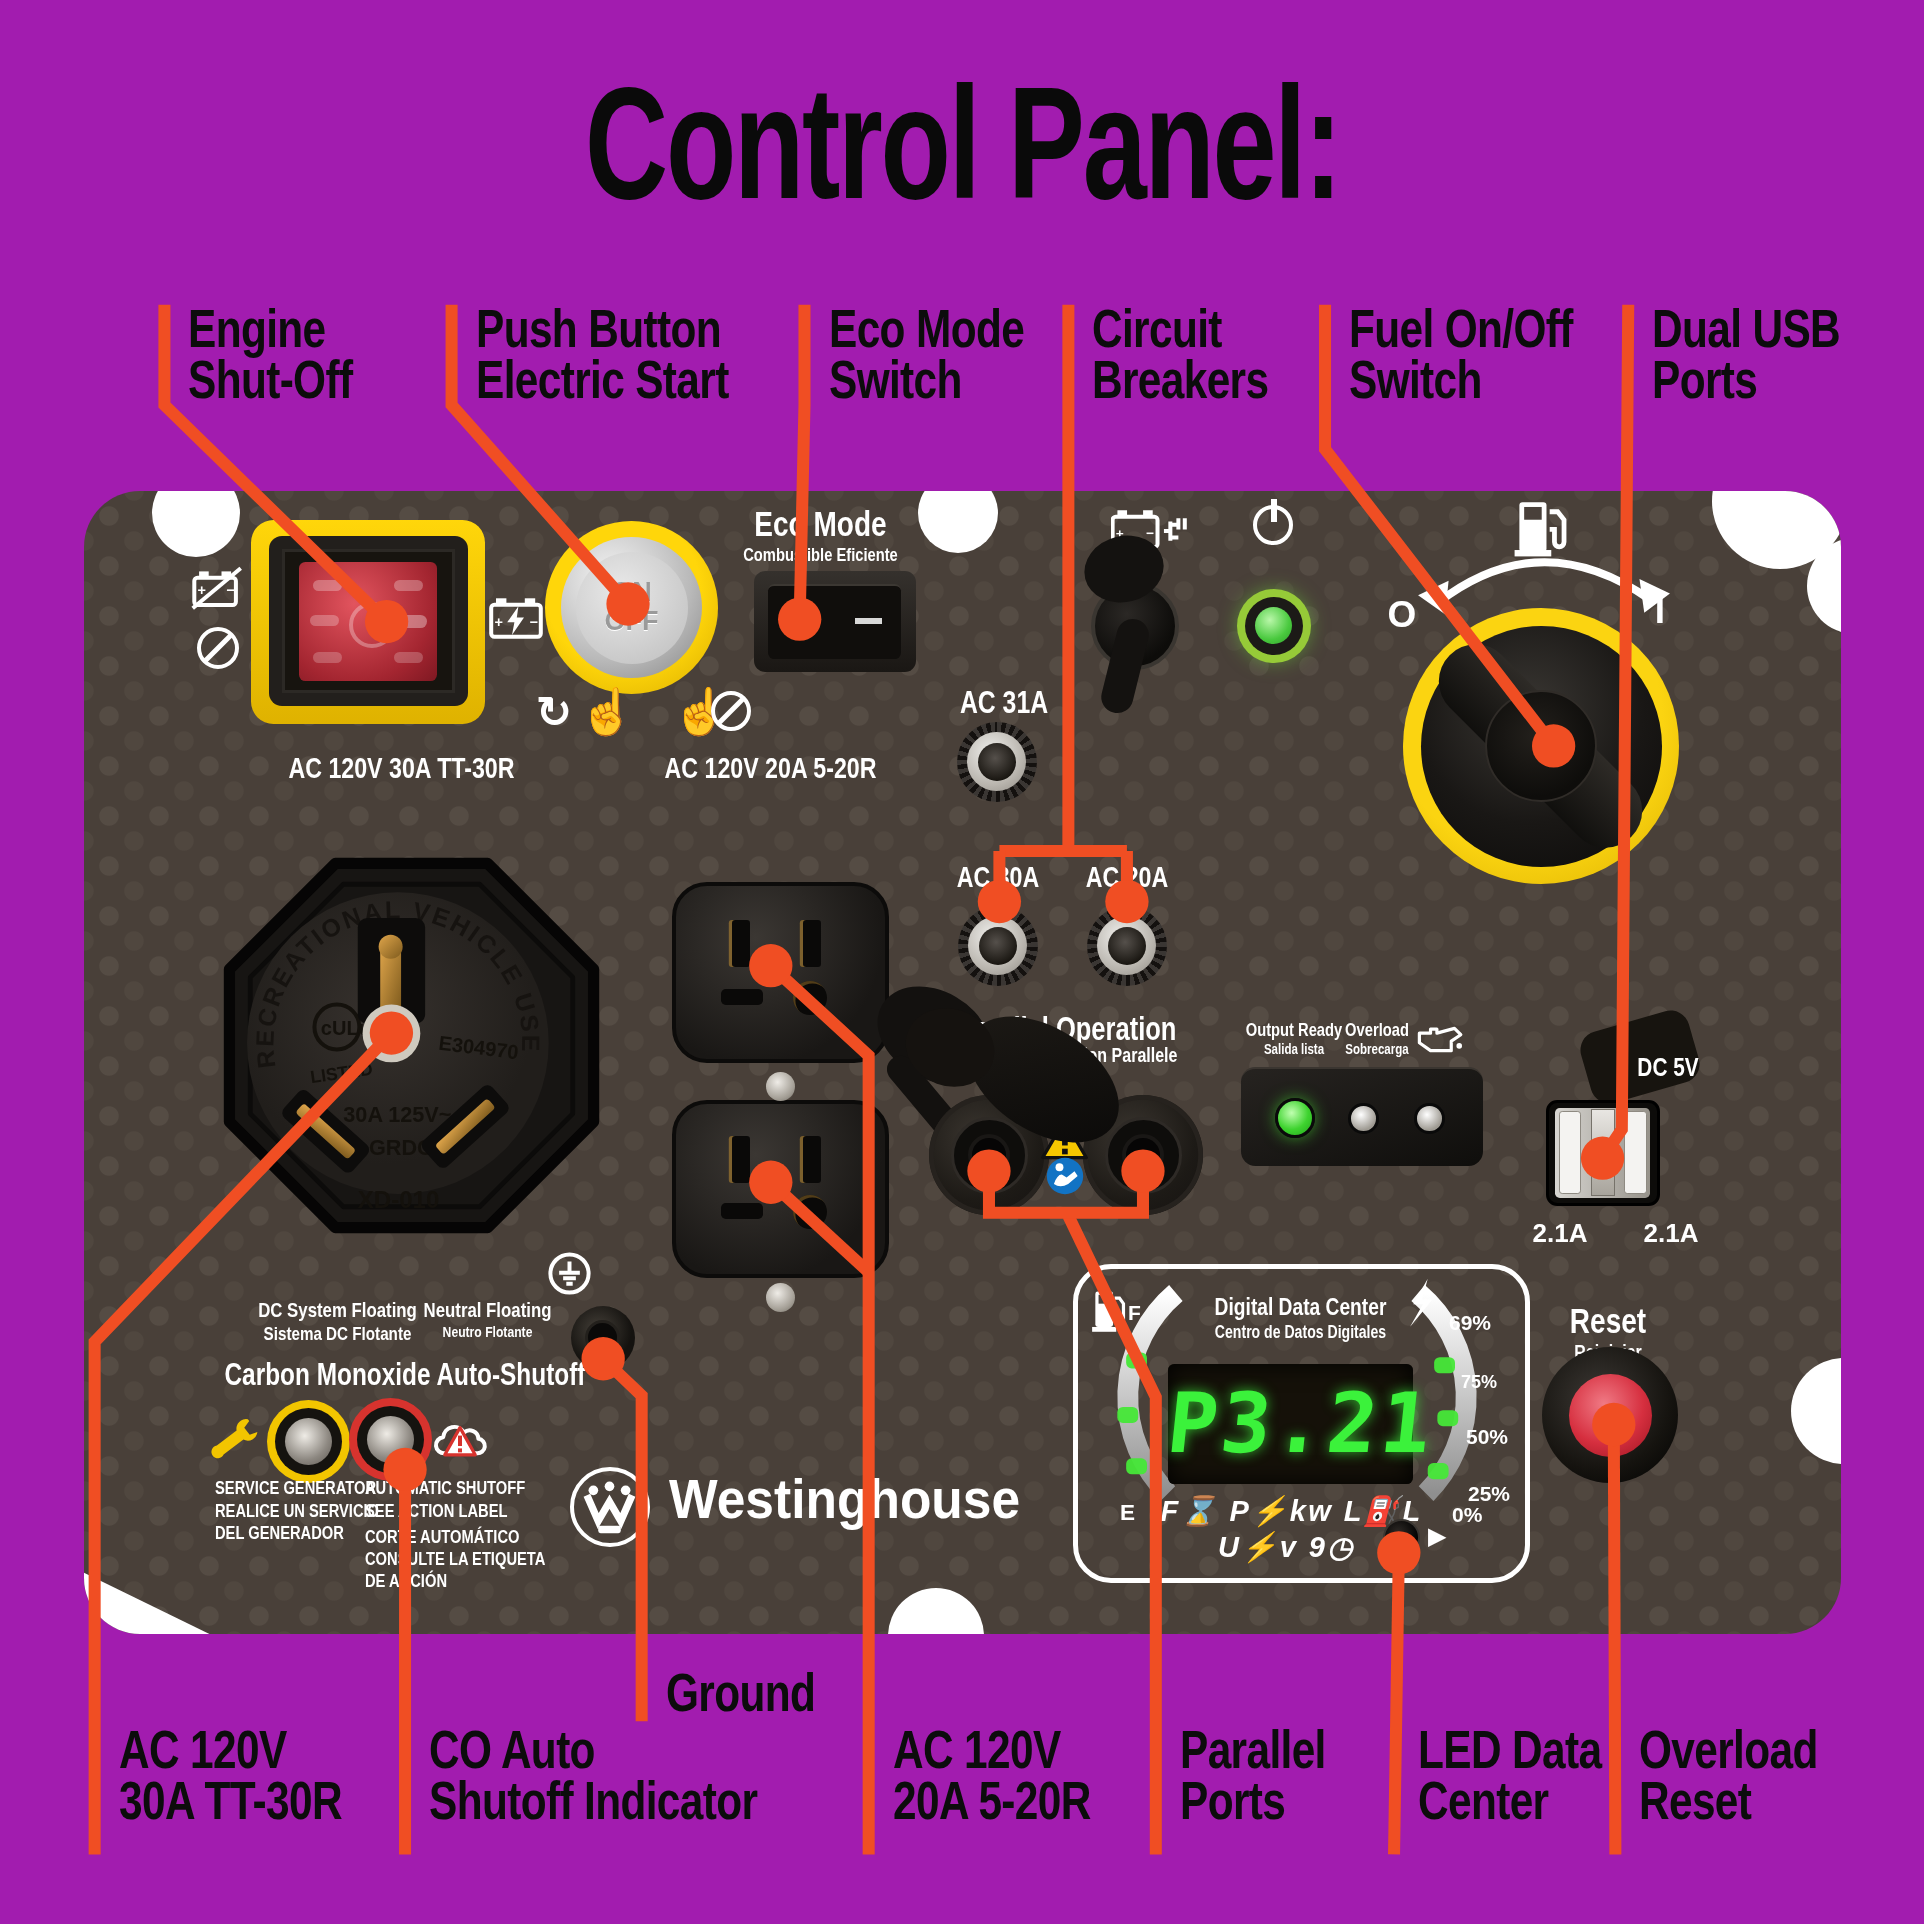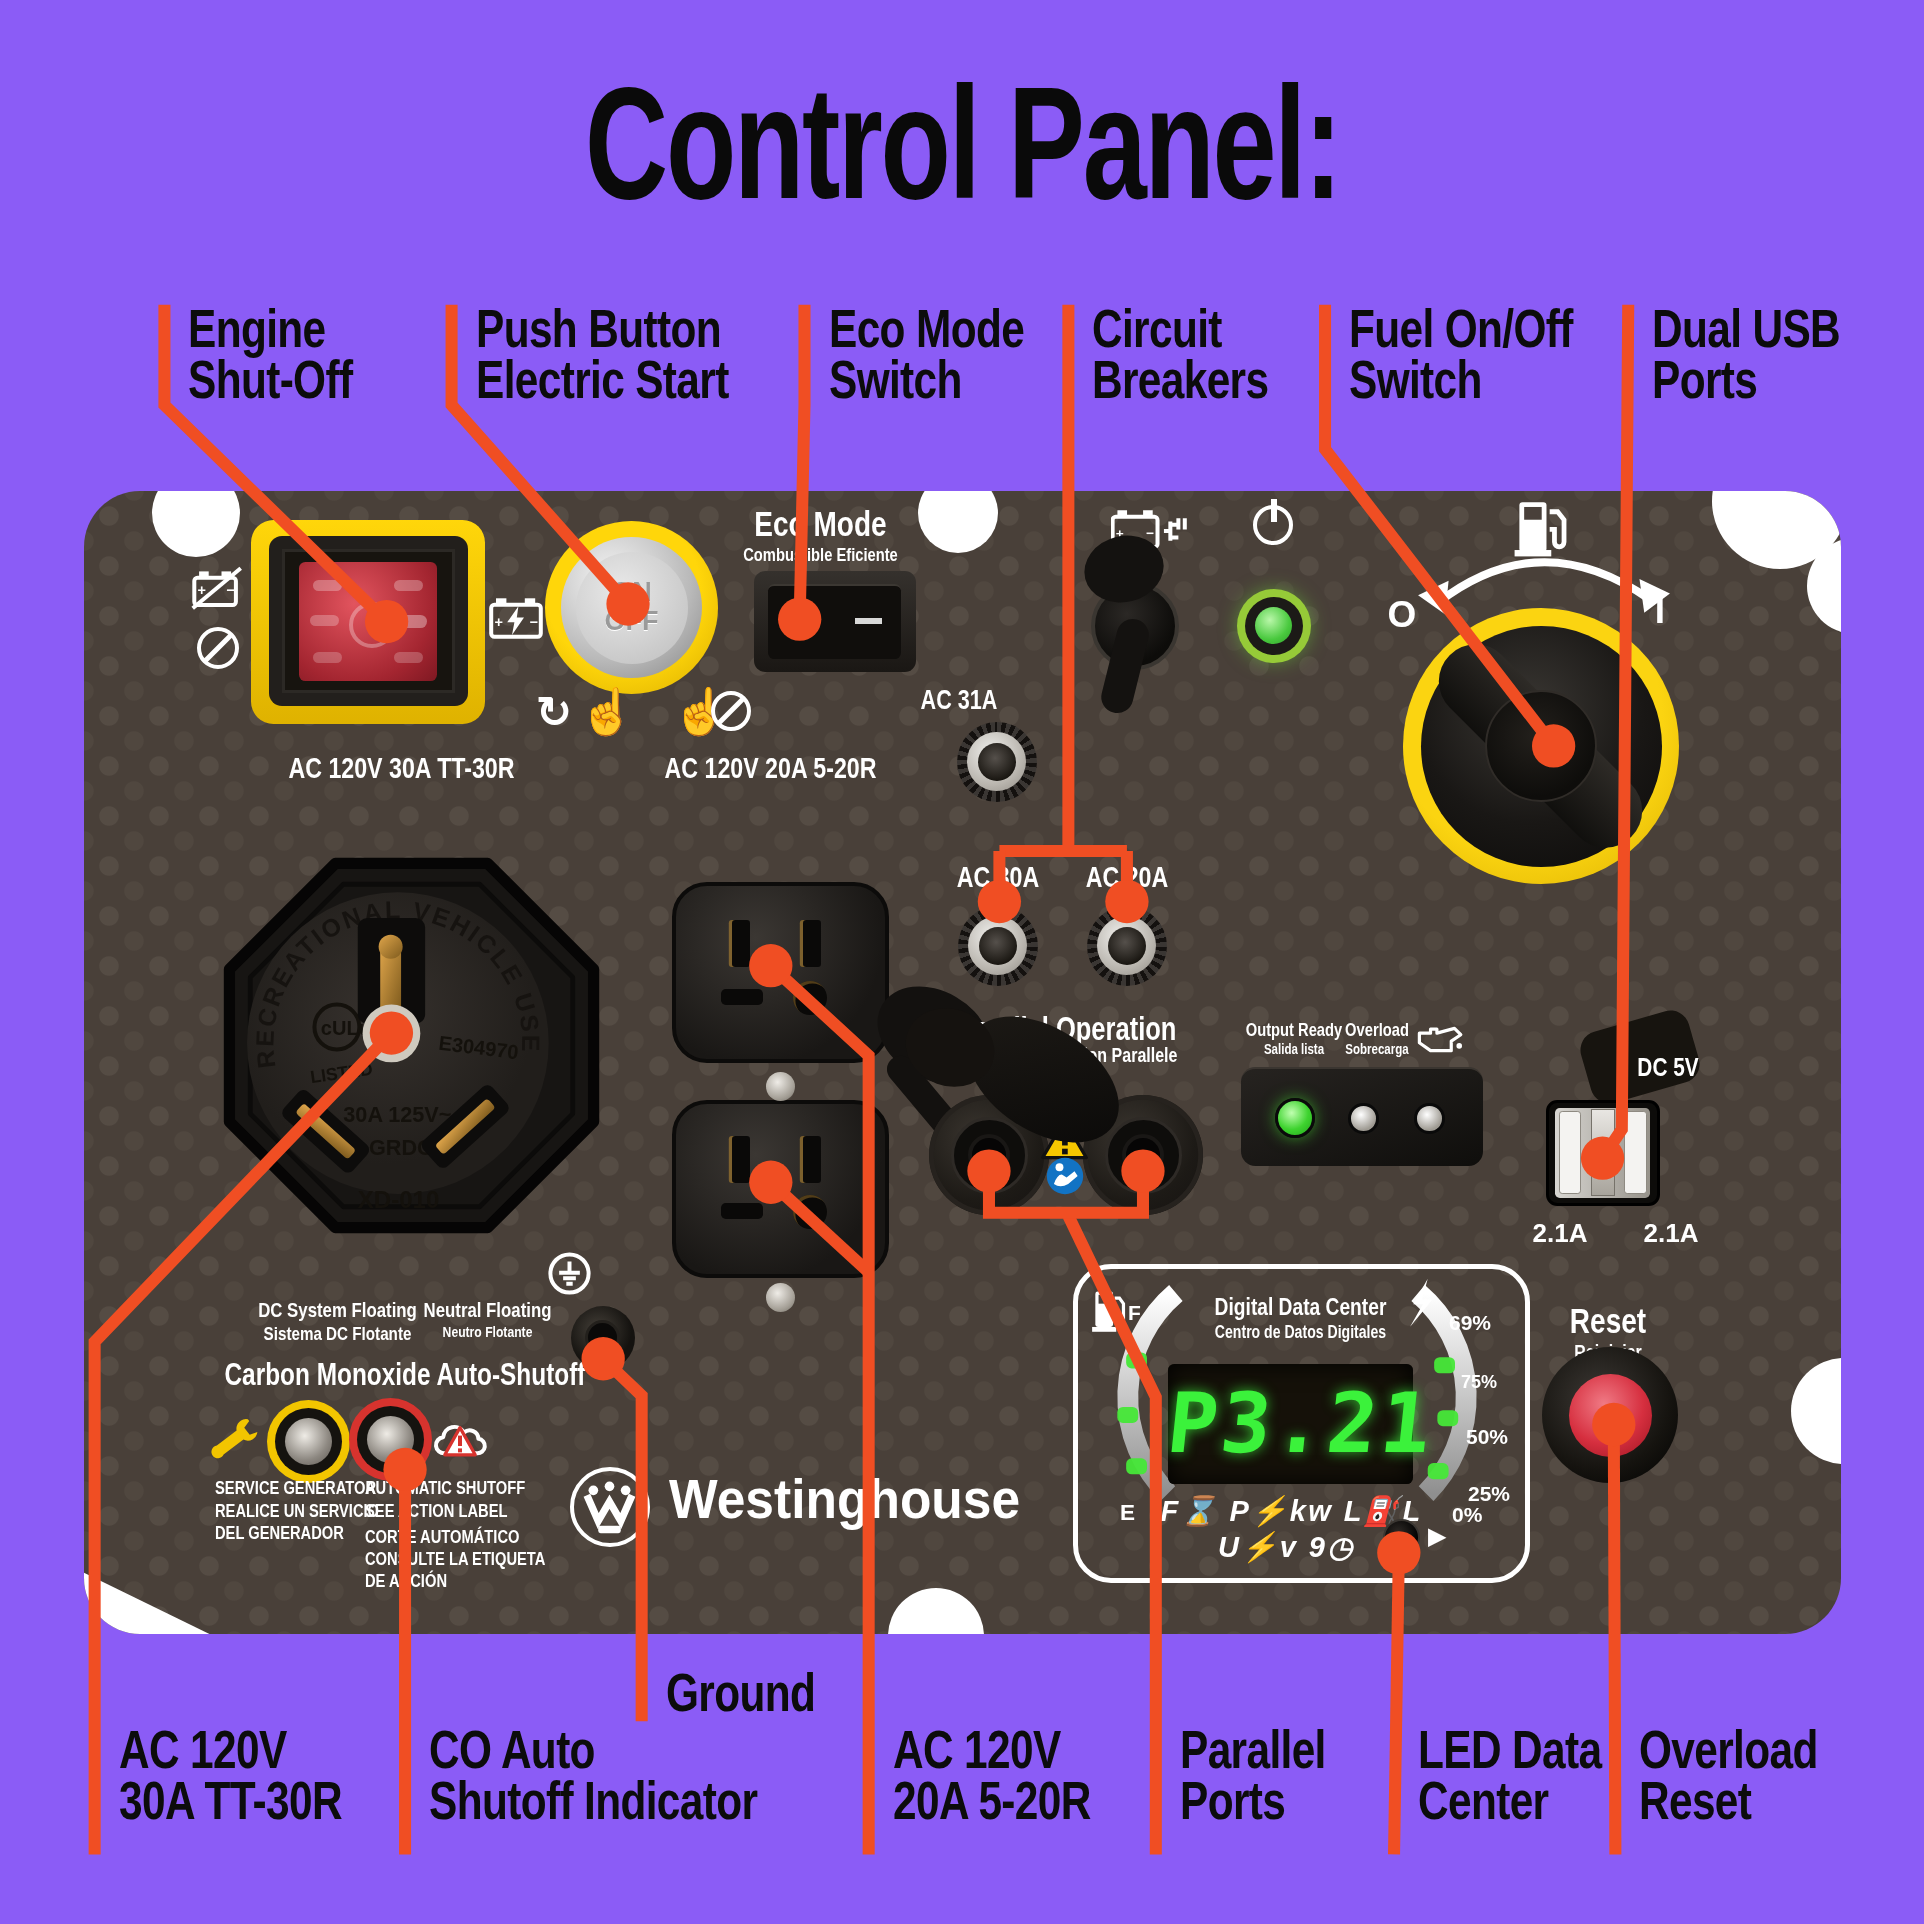--- a/index.html
+++ b/index.html
@@ -1,16 +1,16 @@
 <!DOCTYPE html>
 <html style="font-size:13px"><head>
 <meta charset="utf-8">
 <style>
   html,body{margin:0;padding:0;background:#fff}
-  .canvas{position:relative;width:1925px;height:1925px;overflow:hidden;background:#8b5cf6;
+  .canvas{position:relative;width:1925px;height:1925px;overflow:hidden;background:#a21caf;
           font-family:"Liberation Sans",sans-serif}
   .a{position:absolute}
   .t{font-weight:700;color:#fff;text-align:center;white-space:nowrap}
   .cx80{transform:scaleX(.8);transform-origin:center top}
   .cx75{transform:scaleX(.75);transform-origin:center top}
   .cxL{transform:scaleX(.8);transform-origin:left top}
   .title{font-size:160px;font-weight:700;color:#0a0a0a;letter-spacing:-3.2px;text-align:center;
          transform:scaleX(.72);transform-origin:center top;white-space:nowrap}
   .co{font-size:53px;line-height:51px;font-weight:700;color:#0c0c0c;white-space:pre-line;
       transform:scaleX(.8);transform-origin:left top;letter-spacing:-0.8px}
@@ -144,21 +144,21 @@
   </div>
   <div class="a t" style="left:700px;top:544px;width:241px;font-size:18.4px">
     <div class="cx80">Combustible Eficiente</div>
   </div>
   <div class="a" style="left:754px;top:571px;width:162px;height:101px;border-radius:11.2px;background:linear-gradient(#35312d,#1a1714)">
     <div class="a" style="left:14.4px;top:13px;width:133px;height:75px;border-radius:6.4px;background:#100e0c;border-top:2.4px solid #3c3833;box-sizing:border-box"></div>
     <div class="a" style="left:27px;top:37px;width:24px;height:24px;border-radius:50%;border:4px solid #cfcfcf;box-sizing:border-box"></div>
     <div class="a" style="left:101px;top:47px;width:27px;height:6.4px;background:#d8d8d8"></div>
   </div>
 
-  <div class="a t" style="left:879px;top:685px;width:160px;font-size:27px">
+  <div class="a t" style="left:924px;top:685px;width:160px;font-size:31px">
       <div class="cx80">AC 31A</div>
     </div>
   <div class="a breaker" style="left:957px;top:722px">
       <div class="mid"></div>
       <div class="cap"></div>
     </div>
   <div class="a t" style="left:918px;top:861px;width:160px;font-size:29px">
       <div class="cx80">AC 30A</div>
     </div>
   <div class="a breaker" style="left:958px;top:906px">

